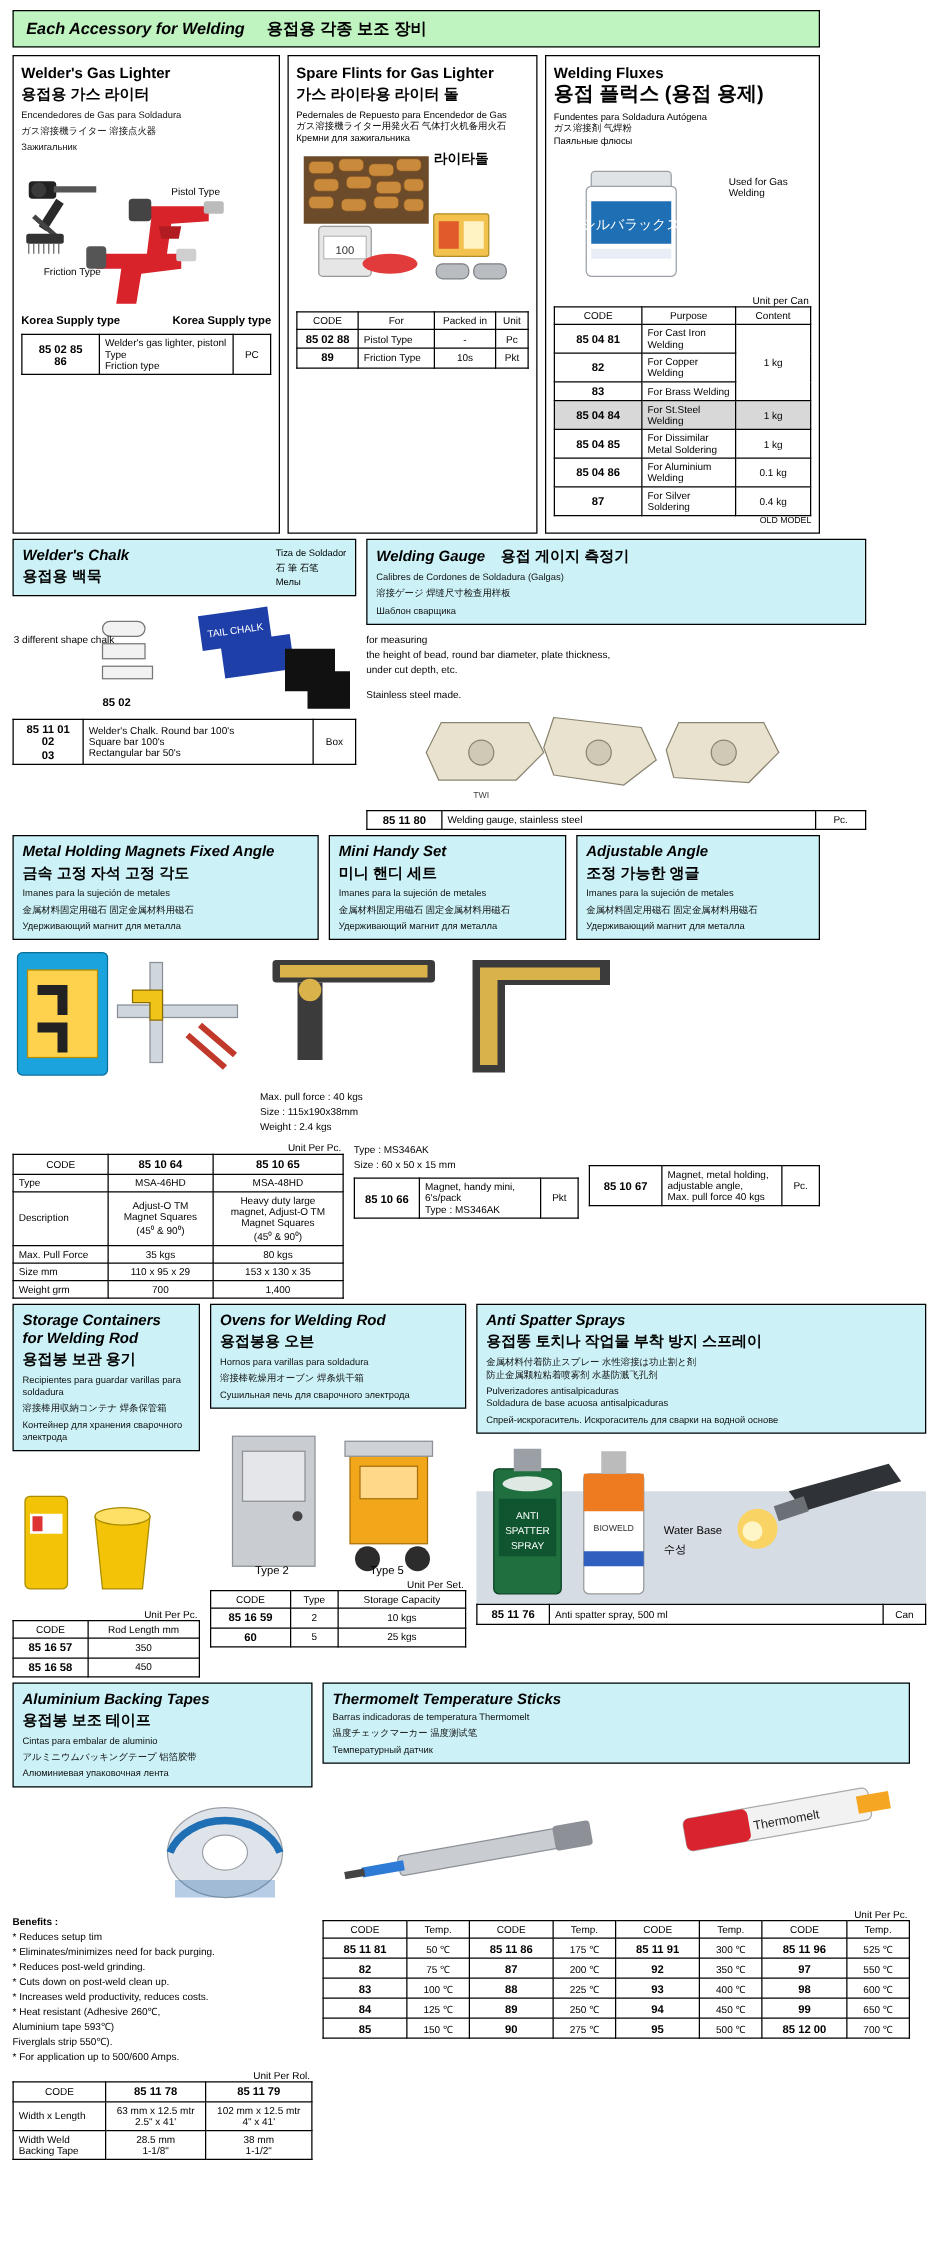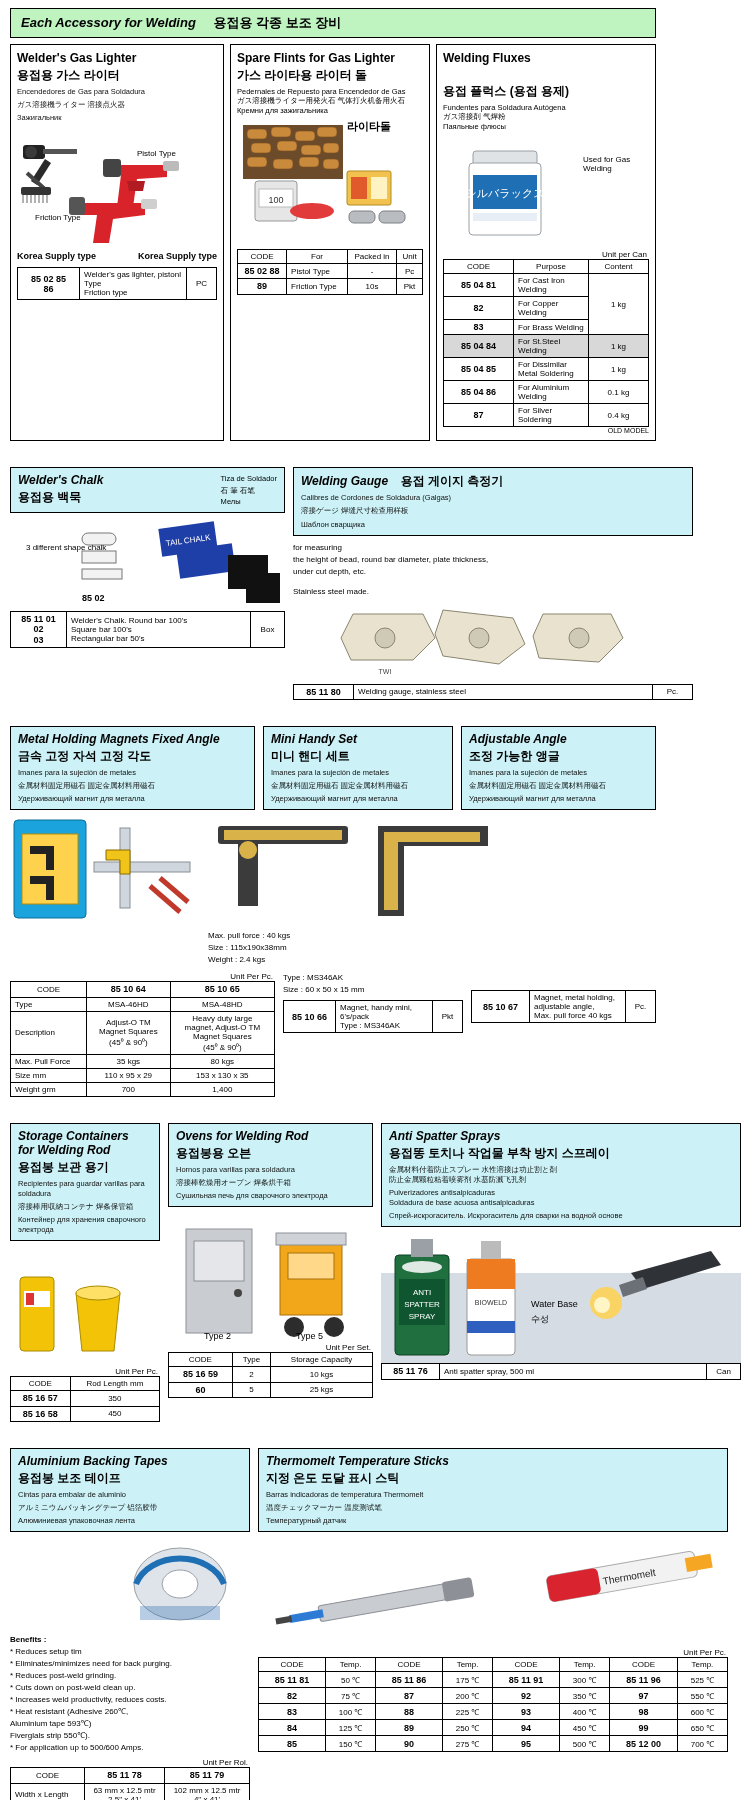--- a/index.html
+++ b/index.html
@@ -69,21 +69,21 @@
   }
 
   .legend { font-size: 8px; }
 
   
   .hl { background: #d8d8d8; }
 
   
   .mt4 { margin-top: 4px; }
   .mt6 { margin-top: 6px; }
-  .mt10 { margin-top: 26px; }
+  .mt10 { margin-top: 4px; }
 
   .benefits { font-size: 8px; line-height: 1.5; }
 </style>
 </head>
 <body>
 
 <div class="page">
 
   <div class="page-title-bar">
     <span>Each Accessory for Welding</span>
@@ -226,21 +226,21 @@
           <td class="lt">Friction Type</td>
           <td>10s</td>
           <td>Pkt</td>
         </tr>
       </tbody>
         </table>
     </div>
 
     <div class="col col3">
       <div style="font-weight:bold;font-size:12px">Welding Fluxes</div>
-      <div style="font-weight:bold;font-size:12px;margin-top:18px">용접 플럭스 (용접 용제)</div>
+      <div style="font-weight:bold;font-size:16px;margin-top:0">용접 플럭스 (용접 용제)</div>
       <div class="sub" style="font-size:7.5px;margin-top:3px">Fundentes para Soldadura Autógena</div>
       <div class="sub" style="font-size:7.5px">ガス溶接剤      气焊粉</div>
       <div class="sub" style="font-size:7.5px">Паяльные флюсы</div>
 
       <div class="art" style="height:115px;margin-top:4px">
         <svg width="130" height="112" viewBox="0 0 130 112">
           <rect x="30" y="16" width="64" height="14" rx="3" fill="#dfe3e6" stroke="#9aa0a6"></rect>
           <rect x="26" y="28" width="72" height="72" rx="4" fill="#ffffff" stroke="#9aa0a6"></rect>
           <rect x="30" y="40" width="64" height="34" fill="#1f6fb5"></rect>
           <text x="62" y="62" font-size="11" fill="#fff" text-anchor="middle" font-family="Liberation Sans">シルバラックス</text>
@@ -323,21 +323,21 @@
           </g>
 
           <g>
             <rect x="150" y="6" width="56" height="28" fill="#1f3fa8" transform="rotate(-8 178 20)"></rect>
             <rect x="168" y="28" width="56" height="28" fill="#1f3fa8" transform="rotate(-8 196 42)"></rect>
             <text x="178" y="24" fill="#fff" font-size="8" text-anchor="middle" font-family="Liberation Sans" transform="rotate(-8 178 20)">TAIL CHALK</text>
             <rect x="218" y="36" width="40" height="34" fill="#111"></rect>
             <rect x="236" y="54" width="34" height="30" fill="#111"></rect>
           </g>
         </svg>
-        <div style="position:absolute;left:16px;top:24px;font-size:8px">3 different shape chalk</div>
+        <div style="position:absolute;left:1px;top:24px;font-size:8px">3 different shape chalk</div>
         <div style="position:absolute;left:72px;top:74px;font-size:9px;font-weight:bold">85 02</div>
       </div>
 
       <table class="tbl" style="width:100%">
         <tbody>
             <tr>
           <td class="code" style="width:56px;white-space:pre-line">85 11 01
 02
 03</td>
           <td class="lt" style="white-space:pre-line">Welder's Chalk. Round bar 100's
@@ -728,21 +728,20 @@
           <td style="white-space:pre-line">38 mm
 1-1/2"</td>
         </tr>
       </tbody>
         </table>
     </div>
 
     <div style="flex:1">
       <div class="hdrbox">
         <div class="en">Thermomelt Temperature Sticks</div>
-        <div class="kr">지정 온도 도달 표시 스틱</div>
         <div class="sub">Barras indicadoras de temperatura Thermomelt</div>
         <div class="sub">温度チェックマーカー    温度测试笔</div>
         <div class="sub">Температурный датчик</div>
       </div>
 
       <div class="art" style="height:108px;margin-top:8px">
         <svg width="470" height="108" viewBox="0 0 470 108">
 
           <g transform="rotate(-10 140 60)">
             <rect x="60" y="52" width="130" height="16" rx="3" fill="#c9ccd1" stroke="#8d9197"></rect>

